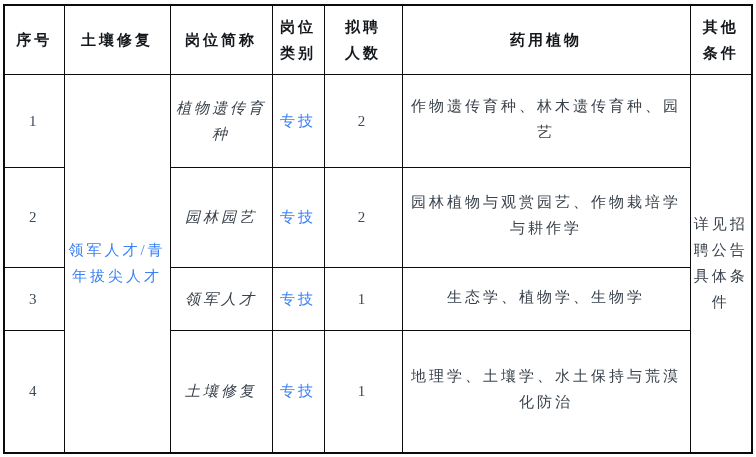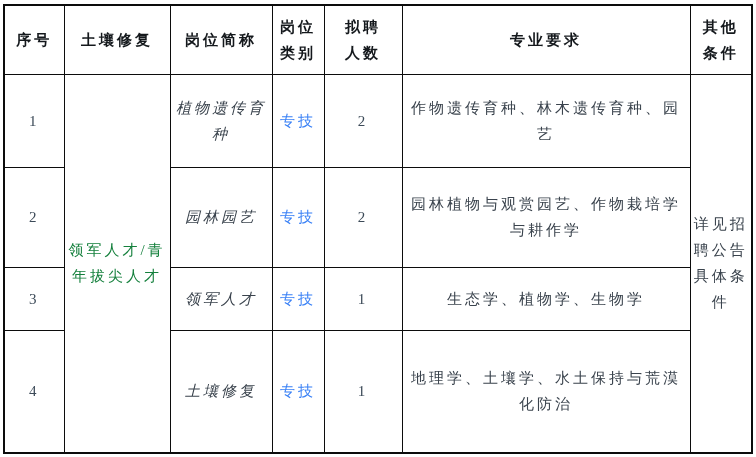--- a/index.html
+++ b/index.html
@@ -39,25 +39,25 @@
     padding: 0;
     overflow: hidden;
   }
   table.job-table th {
     font-weight: bold;
     color: #14181c;
     white-space: pre-line;
     line-height: 26px;
   }
   td.c-no    { color: #3c4a58; }
-  td.c-level { padding: 0 5px;  color: #15803d; }
+  td.c-level { padding: 0 5px;  color: #3b82f6; }
   td.c-post  { padding: 0 11px; color: #3a434d; font-style: italic; }
   td.c-cat   { padding: 0 4px;  color: #3b82f6; }
   td.c-count { color: #3c4a58; }
-  td.c-majors{ padding: 0 8px;  color: #3a434d; }
+  td.c-majors{ padding: 0 8px;  color: #3a434d; font-family: Liberation Mono, monospace; }
   td.c-other {
     padding: 0 7px;
     color: #3a434d;
     text-align: justify;
     text-justify: inter-character;
     line-height: 24px;
     margin-left: 8px;
   }
   tr.hdr  { height: 69px; }
   tr.r1   { height: 93px; }
@@ -81,21 +81,21 @@
     </colgroup>
     <tbody>
       <tr class="hdr">
         <th>序号</th>
         <th>土壤修复</th>
         <th>岗位简称</th>
         <th>岗位
 类别</th>
         <th>拟聘
 人数</th>
-        <th>专业要求</th>
+        <th>药用植物</th>
         <th>其他
 条件</th>
       </tr>
       <tr class="r1">
         <td class="c-no">1</td>
         <td class="c-level" rowspan="4">领军人才/青年拔尖人才</td>
         <td class="c-post">植物遗传育种</td>
         <td class="c-cat">专技</td>
         <td class="c-count">2</td>
         <td class="c-majors">作物遗传育种、林木遗传育种、园艺</td>

